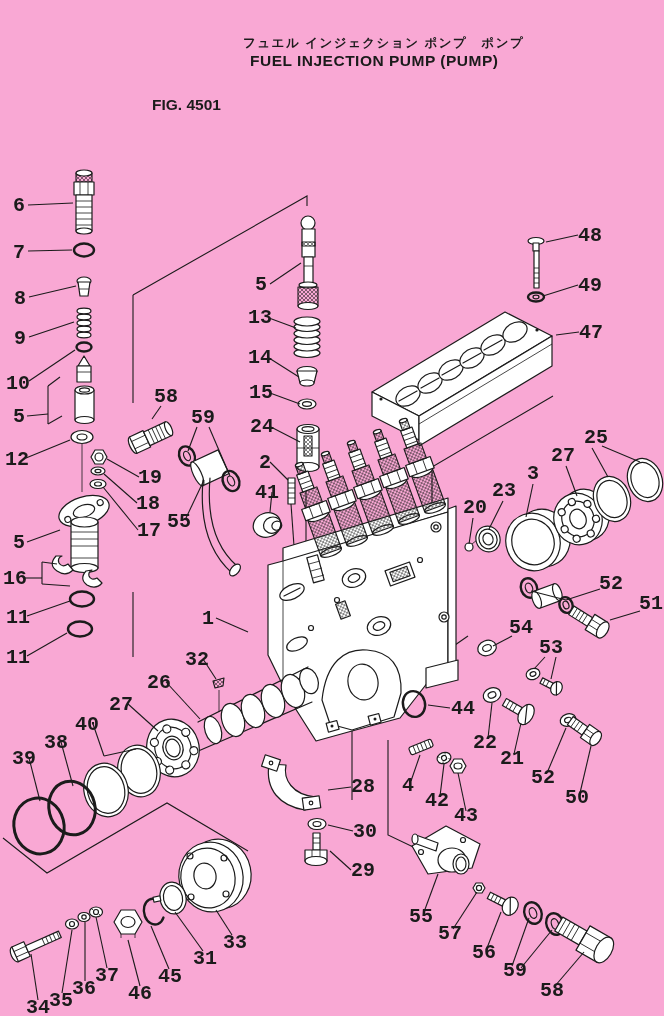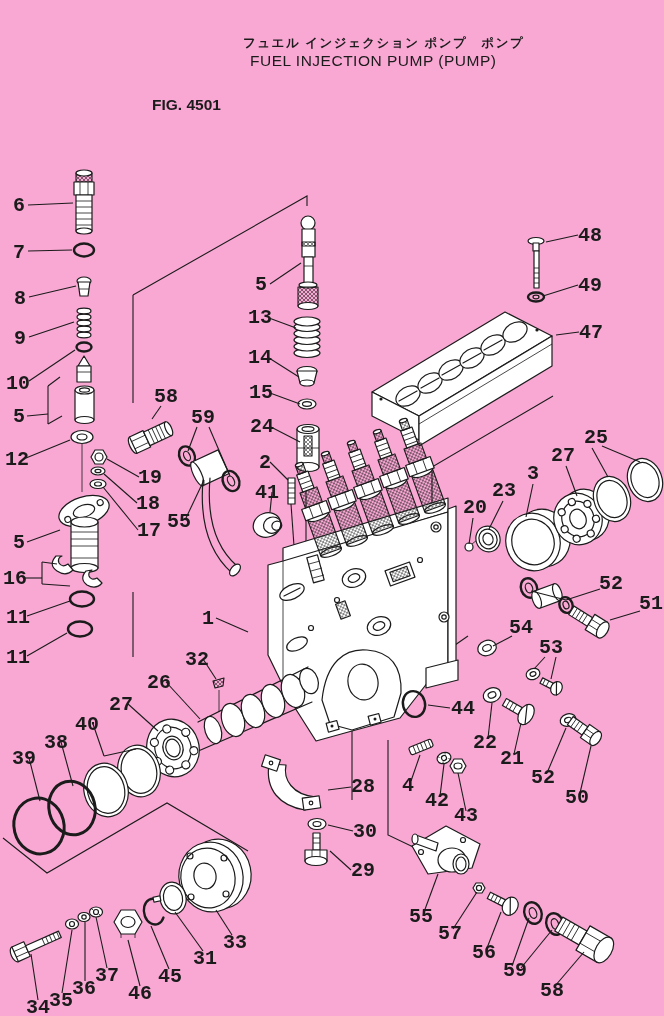--- a/index.html
+++ b/index.html
@@ -1,20 +1,20 @@
 <!DOCTYPE html>
 <html><head>
 <meta charset="utf-8">
 <style>
   html,body{margin:0;padding:0;background:#fff;}
   .page{position:relative;width:664px;height:1016px;background:#f9a8d4;overflow:hidden;
         font-family:"Liberation Sans",sans-serif;color:#1b1b1b;padding-left:42px;}
   .hdr-jp{position:absolute;left:243px;top:35px;font-size:12.5px;font-weight:700;letter-spacing:1.5px;white-space:nowrap;}
   .hdr-fig{position:absolute;left:152px;top:52px;font-size:15.5px;font-weight:700;white-space:nowrap;margin-top:44px;}
-  .hdr-en{position:absolute;left:250px;top:52px;font-size:15.5px;font-weight:400;letter-spacing:.5px;white-space:nowrap;}
+  .hdr-en{position:absolute;left:250px;top:52px;font-size:15.5px;font-weight:700;letter-spacing:.5px;white-space:nowrap;}
   svg.diagram{position:absolute;left:0;top:0;}
   .callout{font:700 20px "Liberation Mono","DejaVu Sans Mono",monospace;fill:#1b1b1b;text-anchor:middle;}
   .leader{stroke:#1b1b1b;stroke-width:1.1;fill:none;}
   .cline{stroke:#1b1b1b;stroke-width:1.1;fill:none;}
   .p{stroke:#1b1b1b;fill:none;stroke-width:1.2;stroke-linejoin:round;stroke-linecap:round;}
   .pw{stroke:#1b1b1b;fill:#ffffff;stroke-width:1.2;stroke-linejoin:round;}
   .ph{stroke:#1b1b1b;fill:url(#xh);stroke-width:1.1;stroke-linejoin:round;}
   .th{stroke:#1b1b1b;stroke-width:.8;fill:none;}
   .o2{stroke-width:2.4;}
   .o3{stroke-width:3;}

